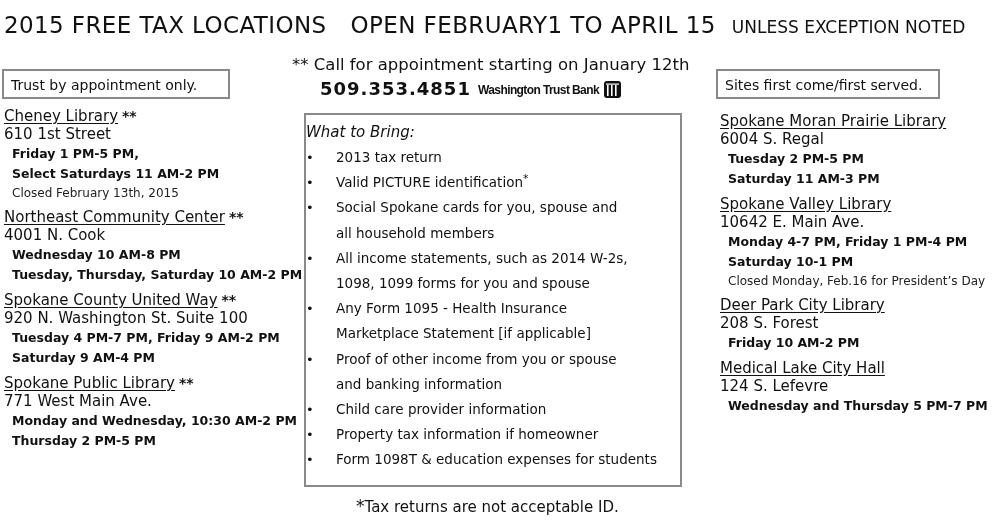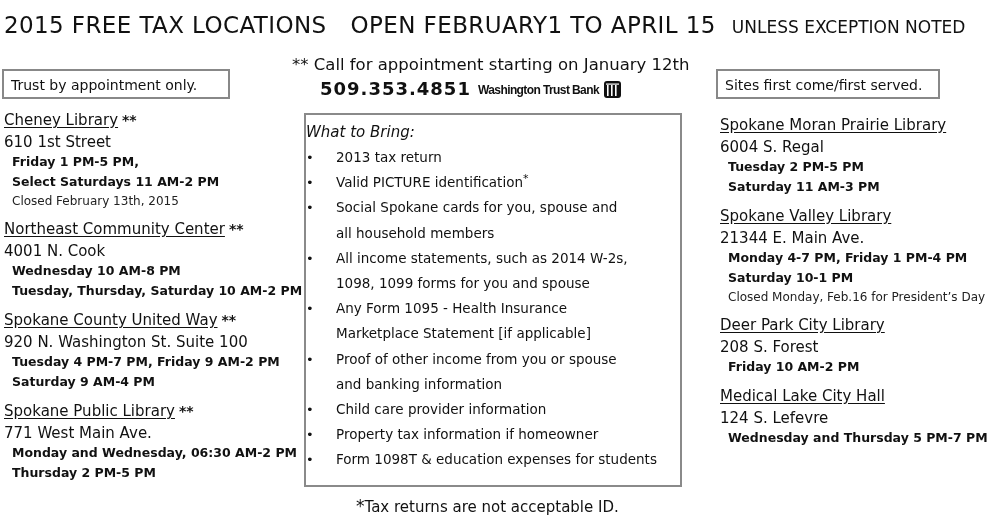--- a/index.html
+++ b/index.html
@@ -41,21 +41,21 @@
     font-family: "Liberation Sans", sans-serif; font-weight: bold; font-size: 12px;
     letter-spacing: -0.6px;
   }
   .bank-icon { margin-left: 5px; width: 17px; height: 17px; }
 
   .col { position: absolute; }
   .col-left { left: 4px; top: 108px; width: 296px; }
   .col-right { left: 720px; top: 113px; width: 280px; }
 
   .site { margin-bottom: 7px; }
-  .site-name { font-size: 15px; line-height: 24px; white-space: nowrap; }
+  .site-name { font-size: 15px; line-height: 16px; white-space: nowrap; }
   .site-name .nm { text-decoration: underline; text-underline-offset: 2px; }
   .site-name .stars { font-weight: bold; margin-left: 4px; font-size: 14px; }
   .site-addr { font-size: 15px; line-height: 20px; white-space: nowrap; }
   .site-hours {
     font-size: 12.5px; font-weight: bold; line-height: 20px; padding-left: 8px;
     white-space: nowrap;
   }
   .site-note {
     font-size: 12px; line-height: 18px; padding-left: 8px; white-space: nowrap; color: #222;
   }
@@ -119,34 +119,34 @@
     </div>
     <div class="site">
       <div class="site-name"><span class="nm">Spokane County United Way</span><span class="stars">**</span></div>
       <div class="site-addr">920 N. Washington St. Suite 100</div>
       <div class="site-hours">Tuesday 4 PM-7 PM, Friday 9 AM-2 PM</div>
       <div class="site-hours">Saturday 9 AM-4 PM</div>
     </div>
     <div class="site">
       <div class="site-name"><span class="nm">Spokane Public Library</span><span class="stars">**</span></div>
       <div class="site-addr">771 West Main Ave.</div>
-      <div class="site-hours">Monday and Wednesday, 06:30 AM-2 PM</div>
+      <div class="site-hours">Monday and Wednesday, 10:30 AM-2 PM</div>
       <div class="site-hours">Thursday 2 PM-5 PM</div>
     </div>
   </div>
 <div class="col col-right" id="right-col">
     <div class="site">
       <div class="site-name"><span class="nm">Spokane Moran Prairie Library</span></div>
       <div class="site-addr">6004 S. Regal</div>
       <div class="site-hours">Tuesday 2 PM-5 PM</div>
       <div class="site-hours">Saturday 11 AM-3 PM</div>
     </div>
     <div class="site">
       <div class="site-name"><span class="nm">Spokane Valley Library</span></div>
-      <div class="site-addr">21344 E. Main Ave.</div>
+      <div class="site-addr">10642 E. Main Ave.</div>
       <div class="site-hours">Monday 4-7 PM, Friday 1 PM-4 PM</div>
       <div class="site-hours">Saturday 10-1 PM</div>
       <div class="site-note">Closed Monday, Feb.16 for President’s Day</div>
     </div>
     <div class="site">
       <div class="site-name"><span class="nm">Deer Park City Library</span></div>
       <div class="site-addr">208 S. Forest</div>
       <div class="site-hours">Friday 10 AM-2 PM</div>
     </div>
     <div class="site">

